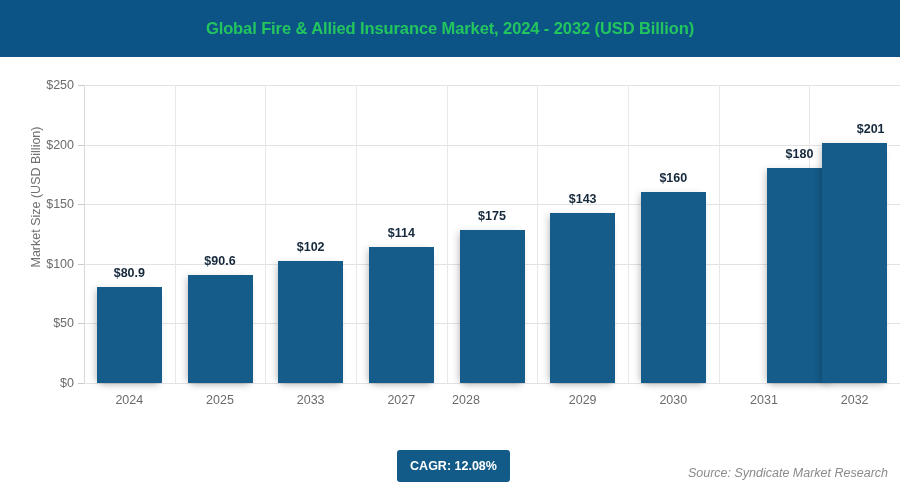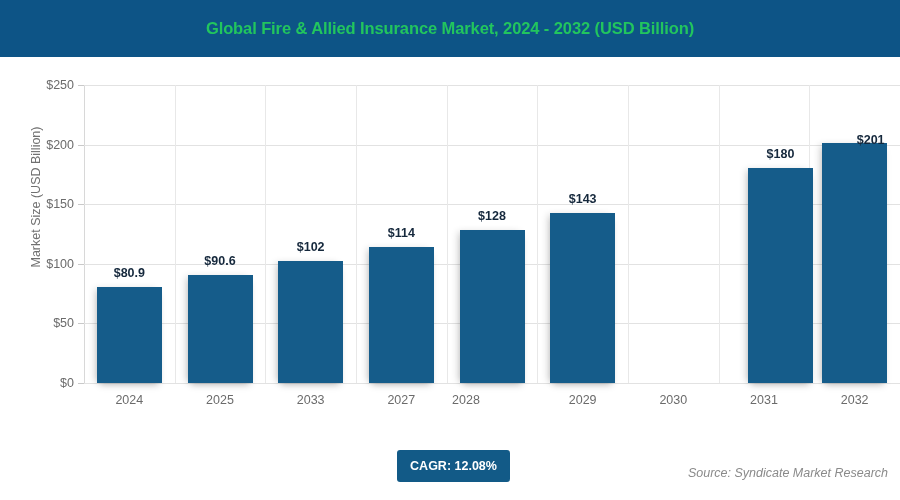--- a/index.html
+++ b/index.html
@@ -218,33 +218,37 @@
       <div class="bar-group" style="left: 194.167px; width: 65px;">
         <div class="bar" style="height: 121.584px; background: rgb(21, 92, 138);"></div>
         <div class="bar-value-label" style="bottom: 128.584px; margin-top: 45px;">$102</div>
       </div>
       <div class="bar-group" style="left: 284.833px; width: 65px;">
         <div class="bar" style="height: 135.888px; background: rgb(21, 92, 138);"></div>
         <div class="bar-value-label" style="bottom: 142.888px;">$114</div>
       </div>
       <div class="bar-group" style="left: 375.5px; width: 65px;">
         <div class="bar" style="height: 152.576px; background: rgb(21, 92, 138);"></div>
-        <div class="bar-value-label" style="bottom: 159.576px;">$128</div>
+        <div class="bar-value-label" style="bottom: 159.576px;">$175</div>
       </div>
       <div class="bar-group" style="left: 466.167px; width: 65px;">
         <div class="bar" style="height: 170.456px; background: rgb(21, 92, 138);"></div>
         <div class="bar-value-label" style="bottom: 177.456px;">$143</div>
       </div>
-      <div class="bar-group" style="left: 664px; width: 65px;">
+      <div class="bar-group" style="left: 556.833px; width: 65px;">
+        <div class="bar" style="height: 190.72px; background: rgb(21, 92, 138);"></div>
+        <div class="bar-value-label" style="bottom: 197.72px;">$160</div>
+      </div>
+      <div class="bar-group" style="left: 683px; width: 65px;">
         <div class="bar" style="height: 214.56px; background: rgb(21, 92, 138);"></div>
         <div class="bar-value-label" style="bottom: 221.56px;">$180</div>
       </div>
       <div class="bar-group" style="left: 738.167px; width: 65px;">
         <div class="bar" style="height: 239.592px; background: rgb(21, 92, 138);"></div>
-        <div class="bar-value-label" style="bottom: 236px; padding-left: 32px;">$201</div>
+        <div class="bar-value-label" style="bottom: 247px; padding-left: 32px;">$201</div>
       </div>
     </div>
 
   <div id="x-axis-ticks">
       <div class="x-tick-label" style="left: 129.333px;">2024</div>
       <div class="x-tick-label" style="left: 220px;">2025</div>
       <div class="x-tick-label" style="left: 310.667px;">2033</div>
       <div class="x-tick-label" style="left: 401.333px;">2027</div>
       <div class="x-tick-label" style="left: 466px;">2028</div>
       <div class="x-tick-label" style="left: 582.667px;">2029</div>

